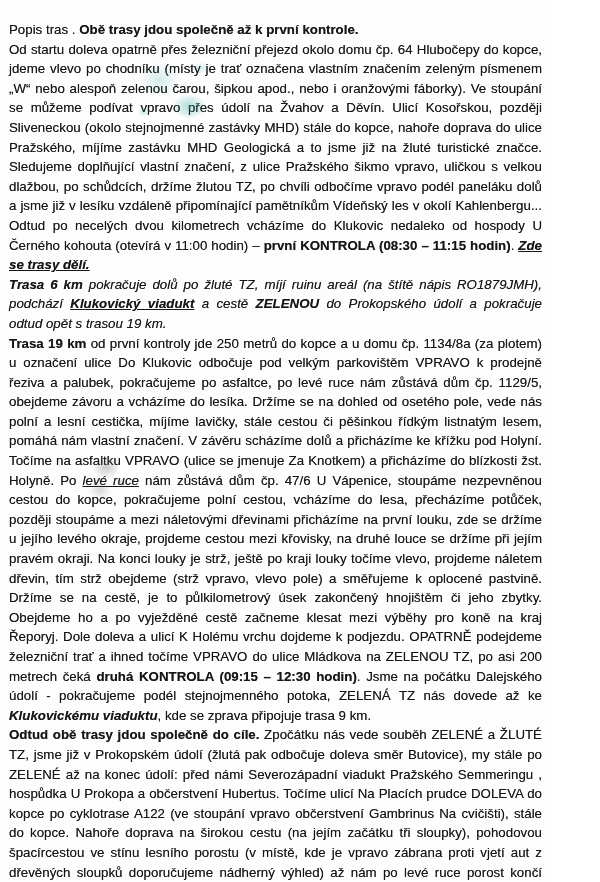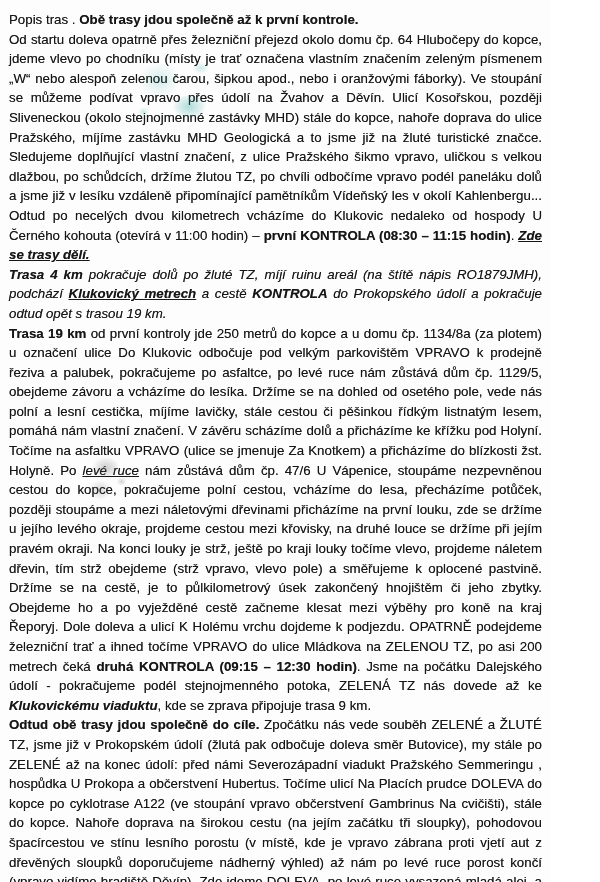--- a/index.html
+++ b/index.html
@@ -7,21 +7,21 @@
     padding: 0;
     background: #ffffff;
   }
   .page {
     position: relative;
     width: 551px;
     height: 882px;
     background: #fdfdfd;
     overflow: hidden;
     box-sizing: border-box;
-    padding: 10px 9px 0 9px;
+    padding: 20px 9px 0 9px;
     font-family: "Liberation Sans", "DejaVu Sans", sans-serif;
     font-size: 13.3px;
     line-height: 19.6px;
     color: #161616;
     text-align: justify;
     
     text-shadow: 0 0 0.35px rgba(0,0,0,0.55);
   }
   .page p {
     margin: 0;
@@ -61,17 +61,17 @@
 </style>
 </head>
 <body>
 
 <div class="page" style="color: rgb(22, 22, 22); background: rgb(253, 253, 253);">
   <div class="smudge smudge-teal"></div>
   <div class="smudge smudge-gray"></div>
   <div id="doc">
       <p><span>Popis tras . </span><span class="b">Obě trasy jdou společně až k první kontrole.</span></p>
       <p><span>Od startu doleva opatrně přes železniční přejezd okolo domu čp. 64  Hlubočepy do kopce, jdeme vlevo po chodníku (místy je trať označena vlastním značením zeleným písmenem „W“ nebo alespoň zelenou čarou, šipkou apod., nebo i oranžovými fáborky). Ve stoupání se můžeme podívat vpravo přes údolí na Žvahov a Děvín. Ulicí Kosořskou, později Sliveneckou (okolo stejnojmenné zastávky MHD) stále do kopce, nahoře doprava do ulice Pražského, míjíme zastávku MHD Geologická a to jsme již na žluté turistické značce. Sledujeme doplňující vlastní značení, z ulice Pražského šikmo vpravo, uličkou s velkou dlažbou, po schůdcích, držíme žlutou TZ, po chvíli odbočíme vpravo podél paneláku dolů a jsme již v lesíku vzdáleně připomínající pamětníkům Vídeňský les v okolí Kahlenbergu... Odtud po necelých dvou kilometrech vcházíme do Klukovic nedaleko od hospody U Černého kohouta (otevírá v 11:00 hodin) – </span><span class="b">první KONTROLA (08:30 – 11:15 hodin)</span><span>. </span><span class="b u">Zde se trasy dělí.</span></p>
-      <p><span class="b i">Trasa 4 km</span><span class="i"> pokračuje dolů po žluté TZ, míjí ruinu areál (na štítě nápis RO1879JMH), podchází </span><span class="b i u">Klukovický metrech</span><span class="i"> a cestě </span><span class="b i">KONTROLA</span><span class="i"> do Prokopského údolí a pokračuje odtud opět s trasou 19 km.</span></p>
+      <p><span class="b i">Trasa 6 km</span><span class="i"> pokračuje dolů po žluté TZ, míjí ruinu areál (na štítě nápis RO1879JMH), podchází </span><span class="b i u">Klukovický viadukt</span><span class="i"> a cestě </span><span class="b i">ZELENOU</span><span class="i"> do Prokopského údolí a pokračuje odtud opět s trasou 19 km.</span></p>
       <p><span class="b">Trasa 19 km</span><span> od první kontroly jde 250 metrů do kopce a u domu čp. 1134/8a (za plotem) u označení ulice Do Klukovic odbočuje pod velkým parkovištěm VPRAVO k prodejně řeziva a palubek, pokračujeme po asfaltce, po levé ruce nám zůstává dům čp. 1129/5, obejdeme závoru a vcházíme do lesíka. Držíme se na dohled od osetého pole, vede nás polní a lesní cestička, míjíme lavičky, stále cestou či pěšinkou řídkým listnatým lesem, pomáhá nám vlastní značení. V závěru scházíme dolů a přicházíme ke křížku pod Holyní. Točíme na asfaltku VPRAVO (ulice se jmenuje Za Knotkem) a přicházíme do blízkosti žst. Holyně. Po </span><span class="u">levé ruce</span><span> nám zůstává dům čp. 47/6 U Vápenice, stoupáme nezpevněnou cestou do kopce, pokračujeme polní cestou, vcházíme do lesa, přecházíme potůček, později stoupáme a mezi náletovými dřevinami přicházíme na první louku, zde se držíme u jejího levého okraje, projdeme cestou mezi křovisky, na druhé louce se držíme při jejím pravém okraji. Na konci louky je strž, ještě po kraji louky točíme vlevo, projdeme náletem dřevin, tím strž obejdeme (strž vpravo, vlevo pole) a směřujeme k oplocené pastvině.  Držíme se na cestě, je to půlkilometrový úsek zakončený hnojištěm či jeho zbytky. Obejdeme ho a po vyježděné cestě začneme klesat mezi výběhy pro koně na kraj Řeporyj. Dole doleva a ulicí K Holému vrchu dojdeme k podjezdu.  OPATRNĚ podejdeme železniční trať a ihned točíme VPRAVO do ulice Mládkova na ZELENOU TZ, po asi 200 metrech čeká </span><span class="b">druhá KONTROLA (09:15 – 12:30 hodin)</span><span>. Jsme na počátku Dalejského údolí  - pokračujeme podél stejnojmenného potoka, ZELENÁ TZ nás dovede až ke </span><span class="b i">Klukovickému viaduktu</span><span>, kde se zprava připojuje trasa 9 km.</span></p>
       <p><span class="b">Odtud obě trasy jdou společně do cíle.</span><span> Zpočátku nás vede souběh ZELENÉ a ŽLUTÉ TZ, jsme již v Prokopském údolí (žlutá pak odbočuje doleva směr Butovice), my stále po ZELENÉ až na konec údolí: před námi Severozápadní viadukt Pražského Semmeringu , hospůdka U Prokopa a občerstvení Hubertus. Točíme ulicí Na Placích prudce DOLEVA do kopce po cyklotrase A122 (ve stoupání vpravo občerstvení  Gambrinus  Na cvičišti), stále do kopce. Nahoře doprava na širokou cestu (na jejím začátku tři sloupky), pohodovou špacírcestou ve stínu lesního porostu (v místě, kde je vpravo zábrana proti vjetí aut z dřevěných sloupků doporučujeme nádherný výhled) až nám po levé ruce porost končí (vpravo vidíme hradiště Děvín). Zde jdeme DOLEVA, po levé ruce vysazená mladá alej, a orientujeme se dle modré vodárenské věže. Dojdeme k ní, mineme hřbitov, jdeme ulicí Výmolovou, po pravé ruce máme areál škol pro sluchově postižené, po chodníku s červeným zábradlím sejdeme dolů, na přechodu přejdeme ulici Kutvirtovu, dolů po schodech, doprava po chodníčku a jdeme do cíle v areálu bazénu a sportovní haly Motorlet (po parkovišti k borovici, vpravo do budovy a po schodech vpravo nahoru). </span></p>
     </div>
 </div>
 
 </body></html>

